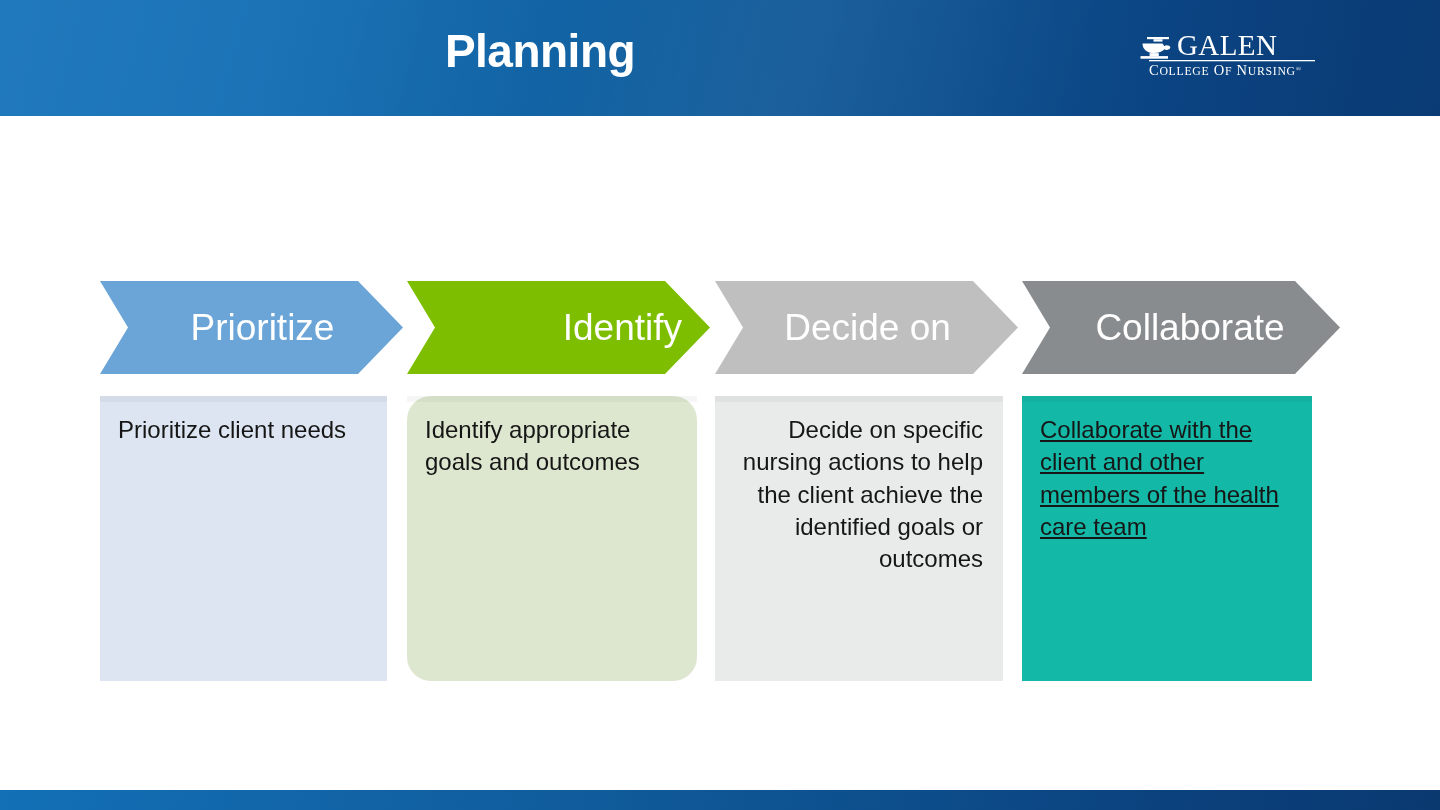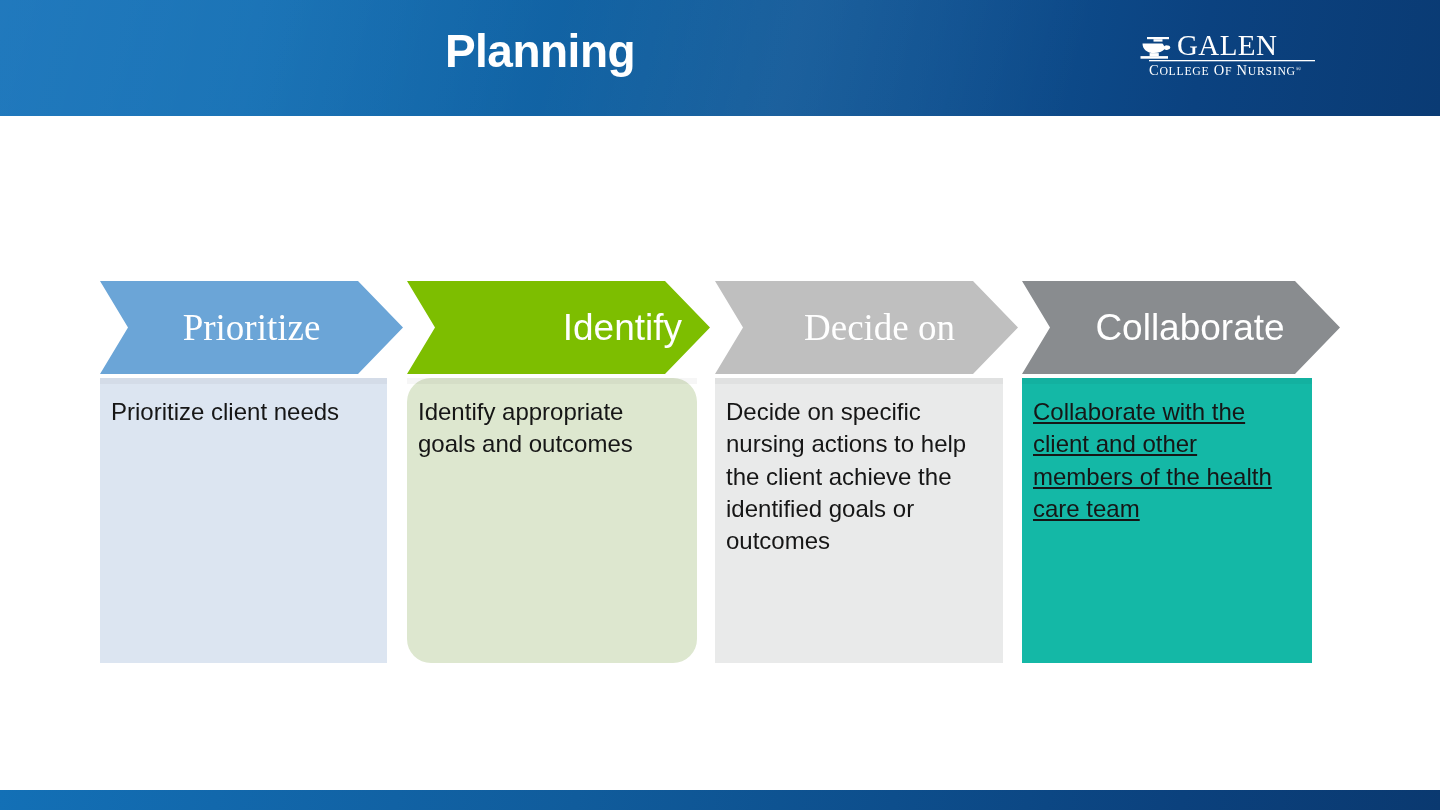--- a/index.html
+++ b/index.html
@@ -83,49 +83,49 @@
     line-height: 93px;
     color: #ffffff;
     font-size: 37px;
     font-weight: normal;
     text-align: center;
     white-space: nowrap;
     pointer-events: none;
   }
   .body-panel {
     position: absolute;
-    top: 97px;
+    top: 115px;
     height: 285px;
     box-sizing: border-box;
-    padding: 18px 20px 10px 11px;
+    padding: 18px 20px 10px 18px;
     font-size: 24px;
     line-height: 1.345;
     color: #161616;
   }
   .body-panel p { margin: 0; }
 
   
   #step-1 { left: 0px;   width: 305px; }
   #step-2 { left: 307px; width: 305px; }
   #step-3 { left: 615px; width: 305px; }
   #step-4 { left: 922px; width: 328px; }
 
   #step-1 .chev { width: 303px; }
   #step-2 .chev { width: 303px; }
   #step-3 .chev { width: 303px; }
   #step-4 .chev { width: 318px; }
 
-  #step-1 .chev-label { left: 29px; width: 245px; font-family: Liberation Serif, serif; }
+  #step-1 .chev-label { left: 40px; width: 245px; }
   #step-2 .chev-label { left: 30px; width: 245px; text-align: right; }
-  #step-3 .chev-label { left: 42px; width: 245px; font-family: Liberation Serif, serif; }
+  #step-3 .chev-label { left: 30px; width: 245px; }
   #step-4 .chev-label { left: 38px; width: 260px; }
 
   #step-1 .body-panel { left: 0px;  width: 287px; background: #DCE5F1; }
   #step-2 .body-panel { left: 0px;  width: 290px; background: #DDE7CF; border-radius: 24px; }
-  #step-3 .body-panel { left: 0px;  width: 288px; background: #E9EAEA; }
+  #step-3 .body-panel { left: 0px;  width: 288px; background: #E9EAEA; text-align: right; }
   #step-4 .body-panel { left: 0px;  width: 290px; background: #14b8a6; text-decoration: underline; }
 
   
   .body-panel::before {
     content: "";
     position: absolute;
     left: 0; right: 0; top: 0;
     height: 6px;
     background: rgba(0,0,0,0.035);
   }

